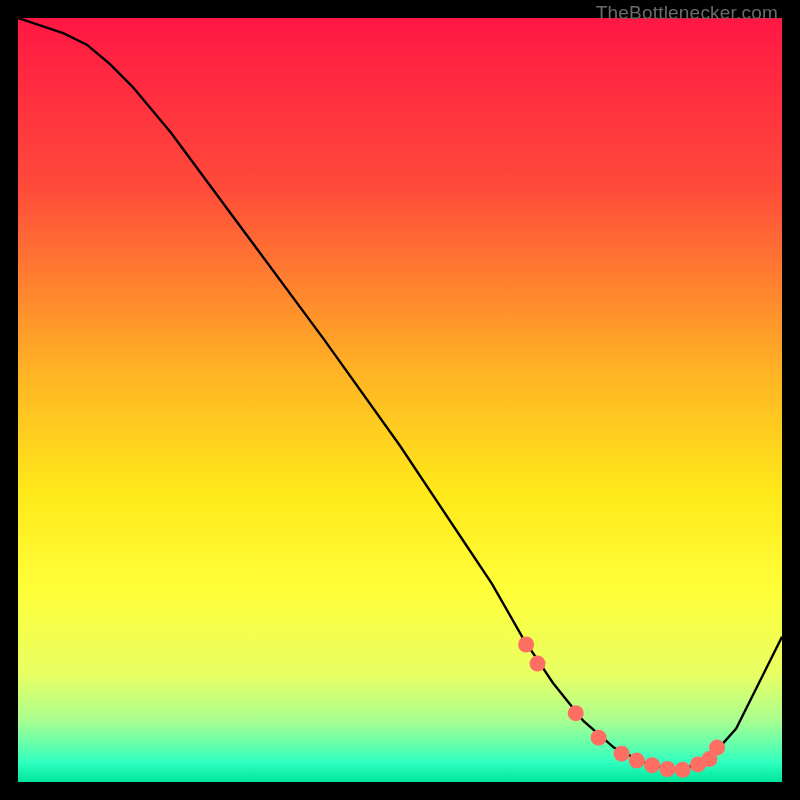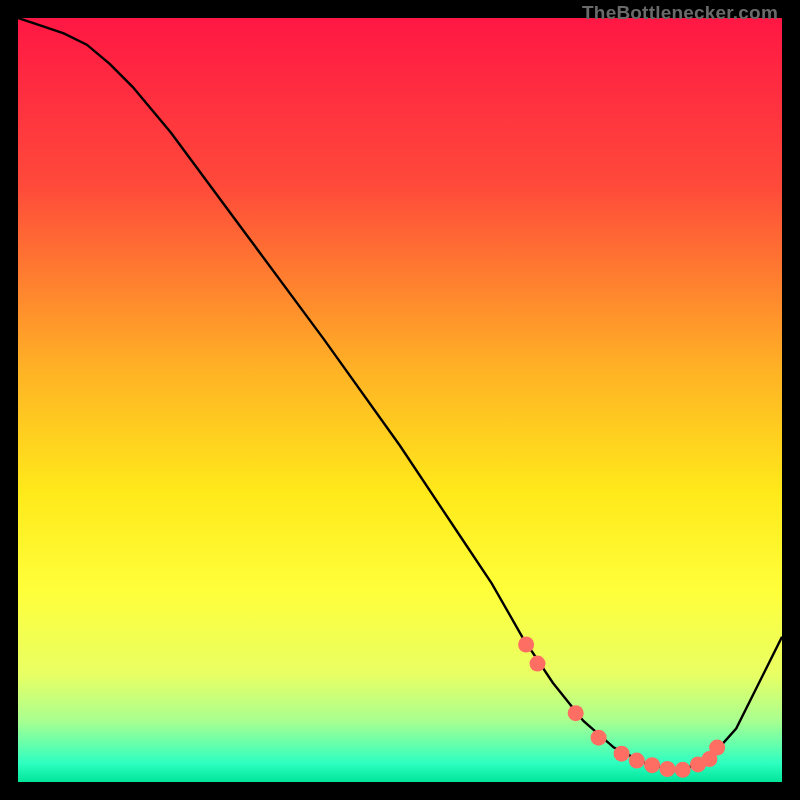--- a/index.html
+++ b/index.html
@@ -21,21 +21,21 @@
     width: 764px;
     height: 764px;
   }
 
   .watermark {
     position: absolute;
     top: 2px;
     right: 22px;
     color: #6a6a6a;
     font-size: 19px;
-    font-weight: 700;
+    font-weight: 400;
     letter-spacing: 0.2px;
   }
 </style>
 </head>
 <body>
 
 <div class="frame">
   <svg class="plot" viewBox="0 0 764 764">
     <defs>
       <linearGradient id="bg" x1="0" y1="0" x2="0" y2="1">

